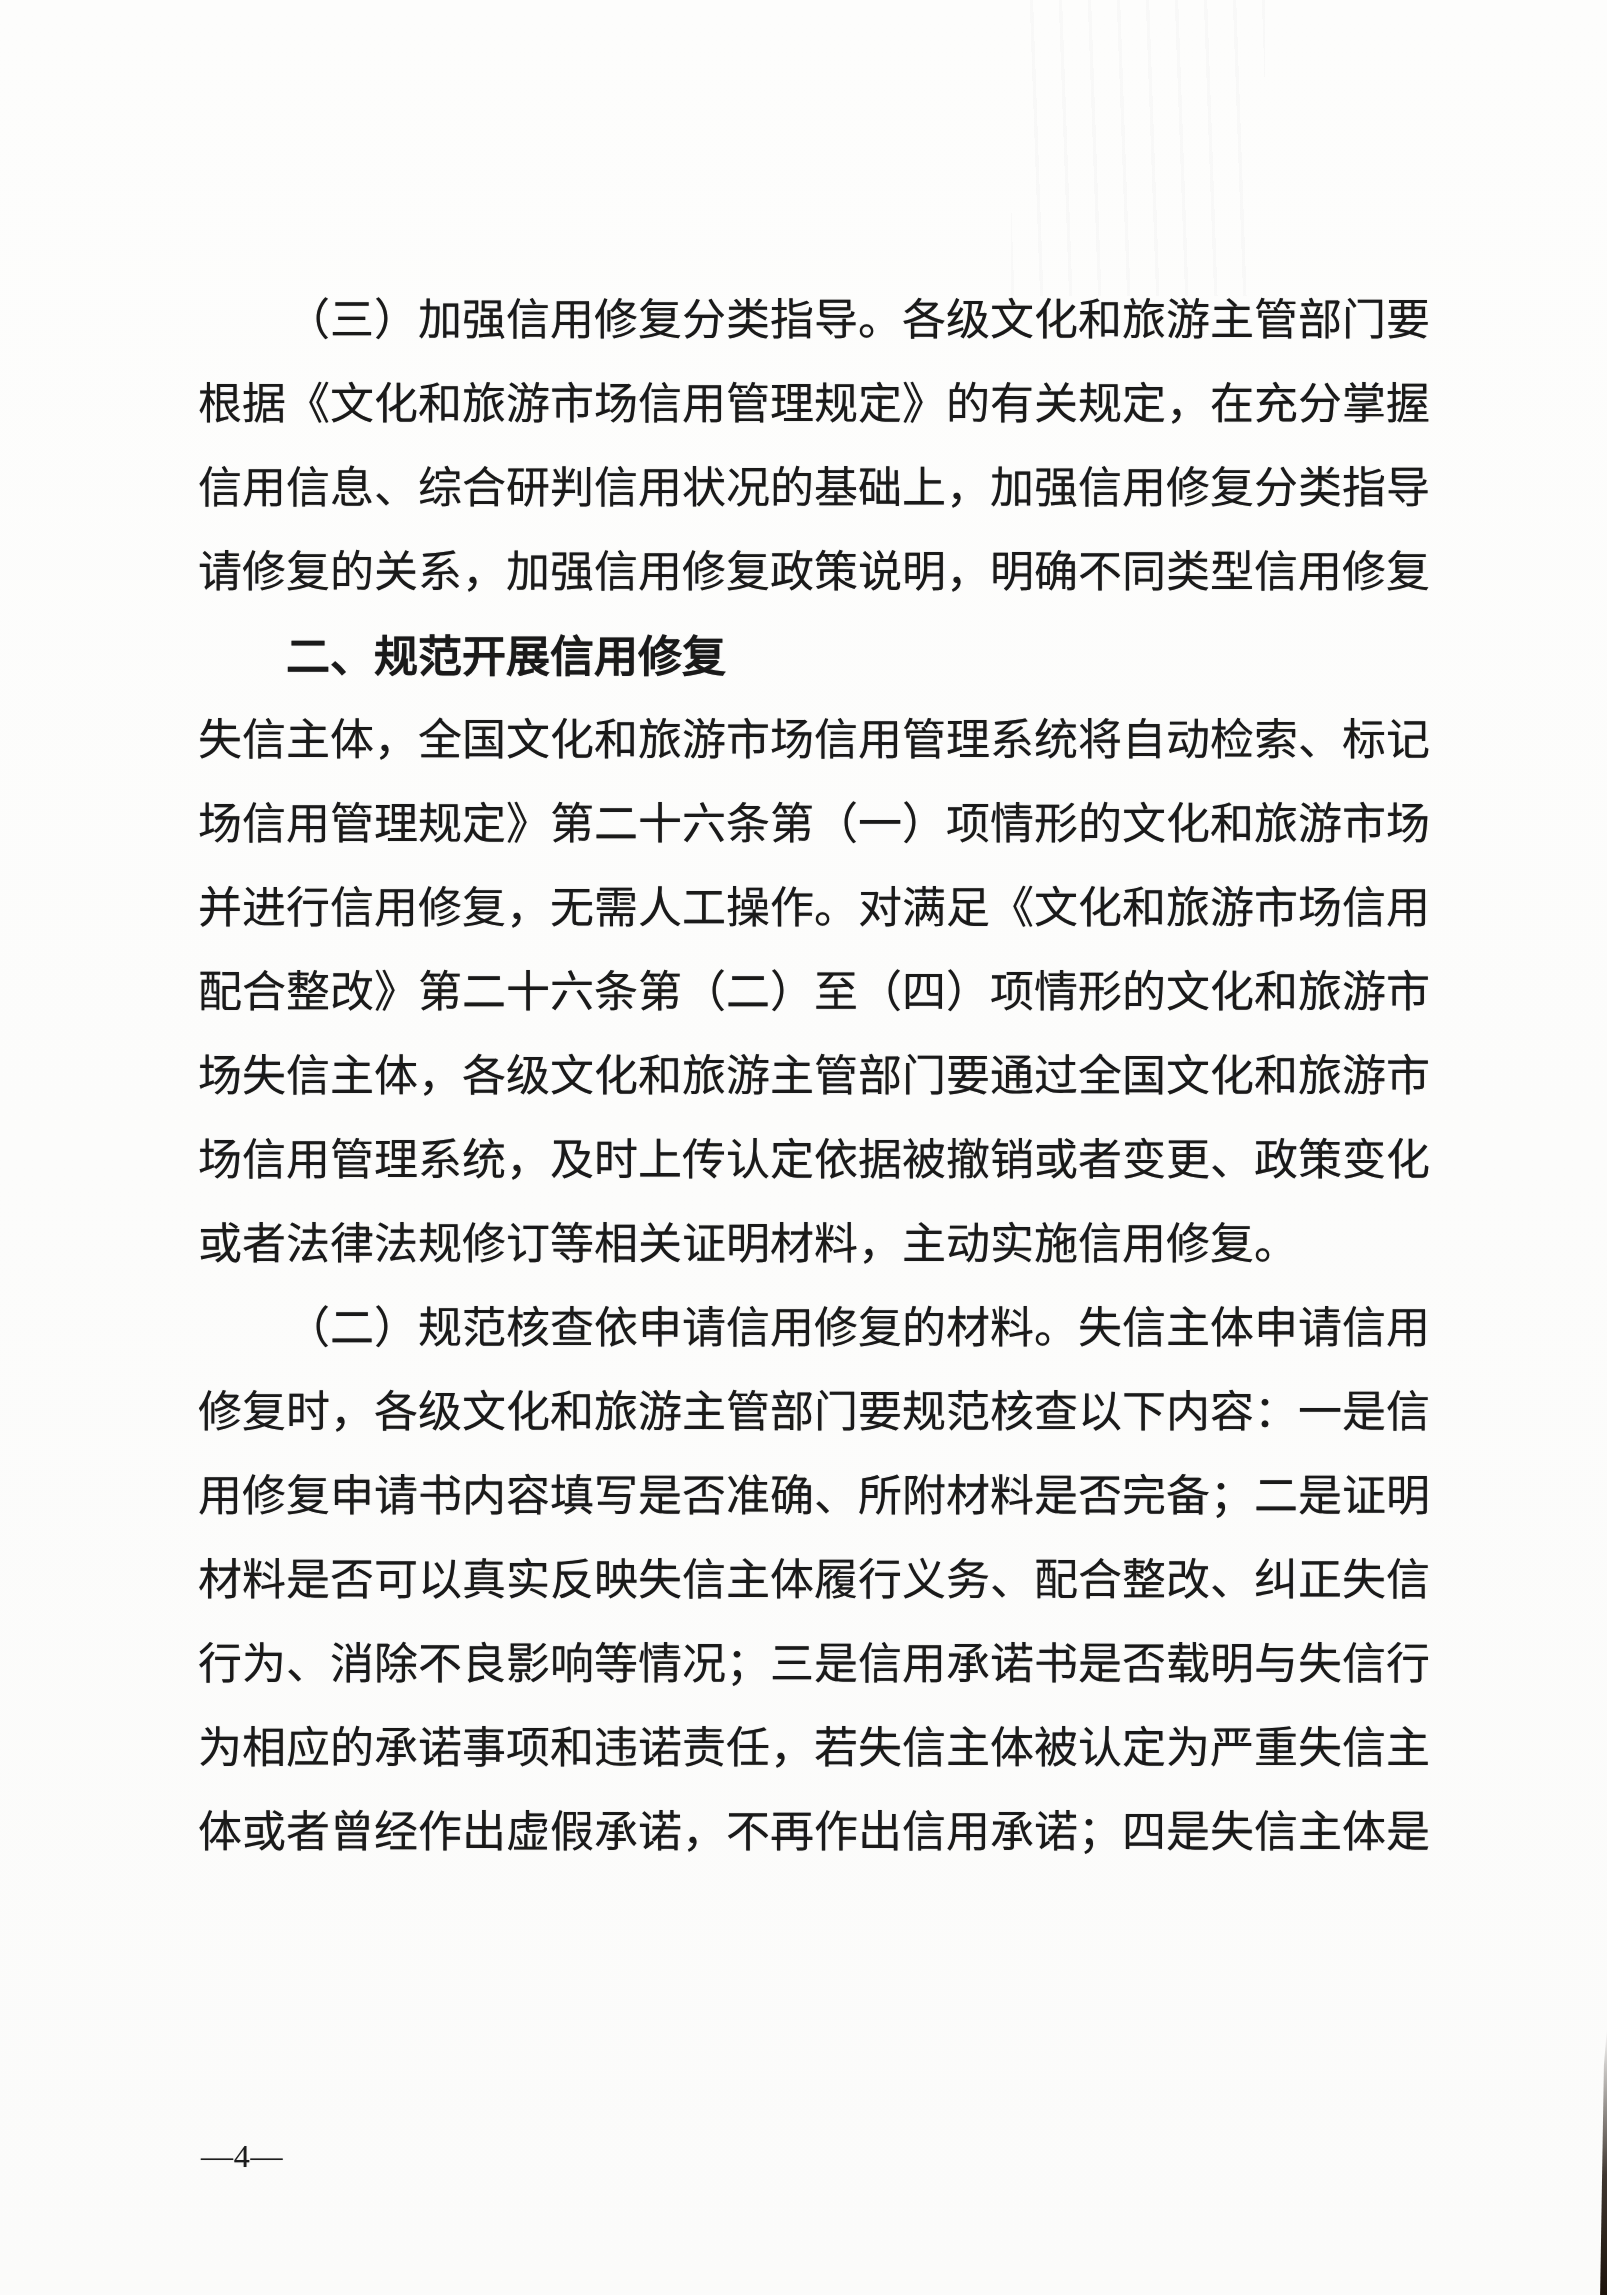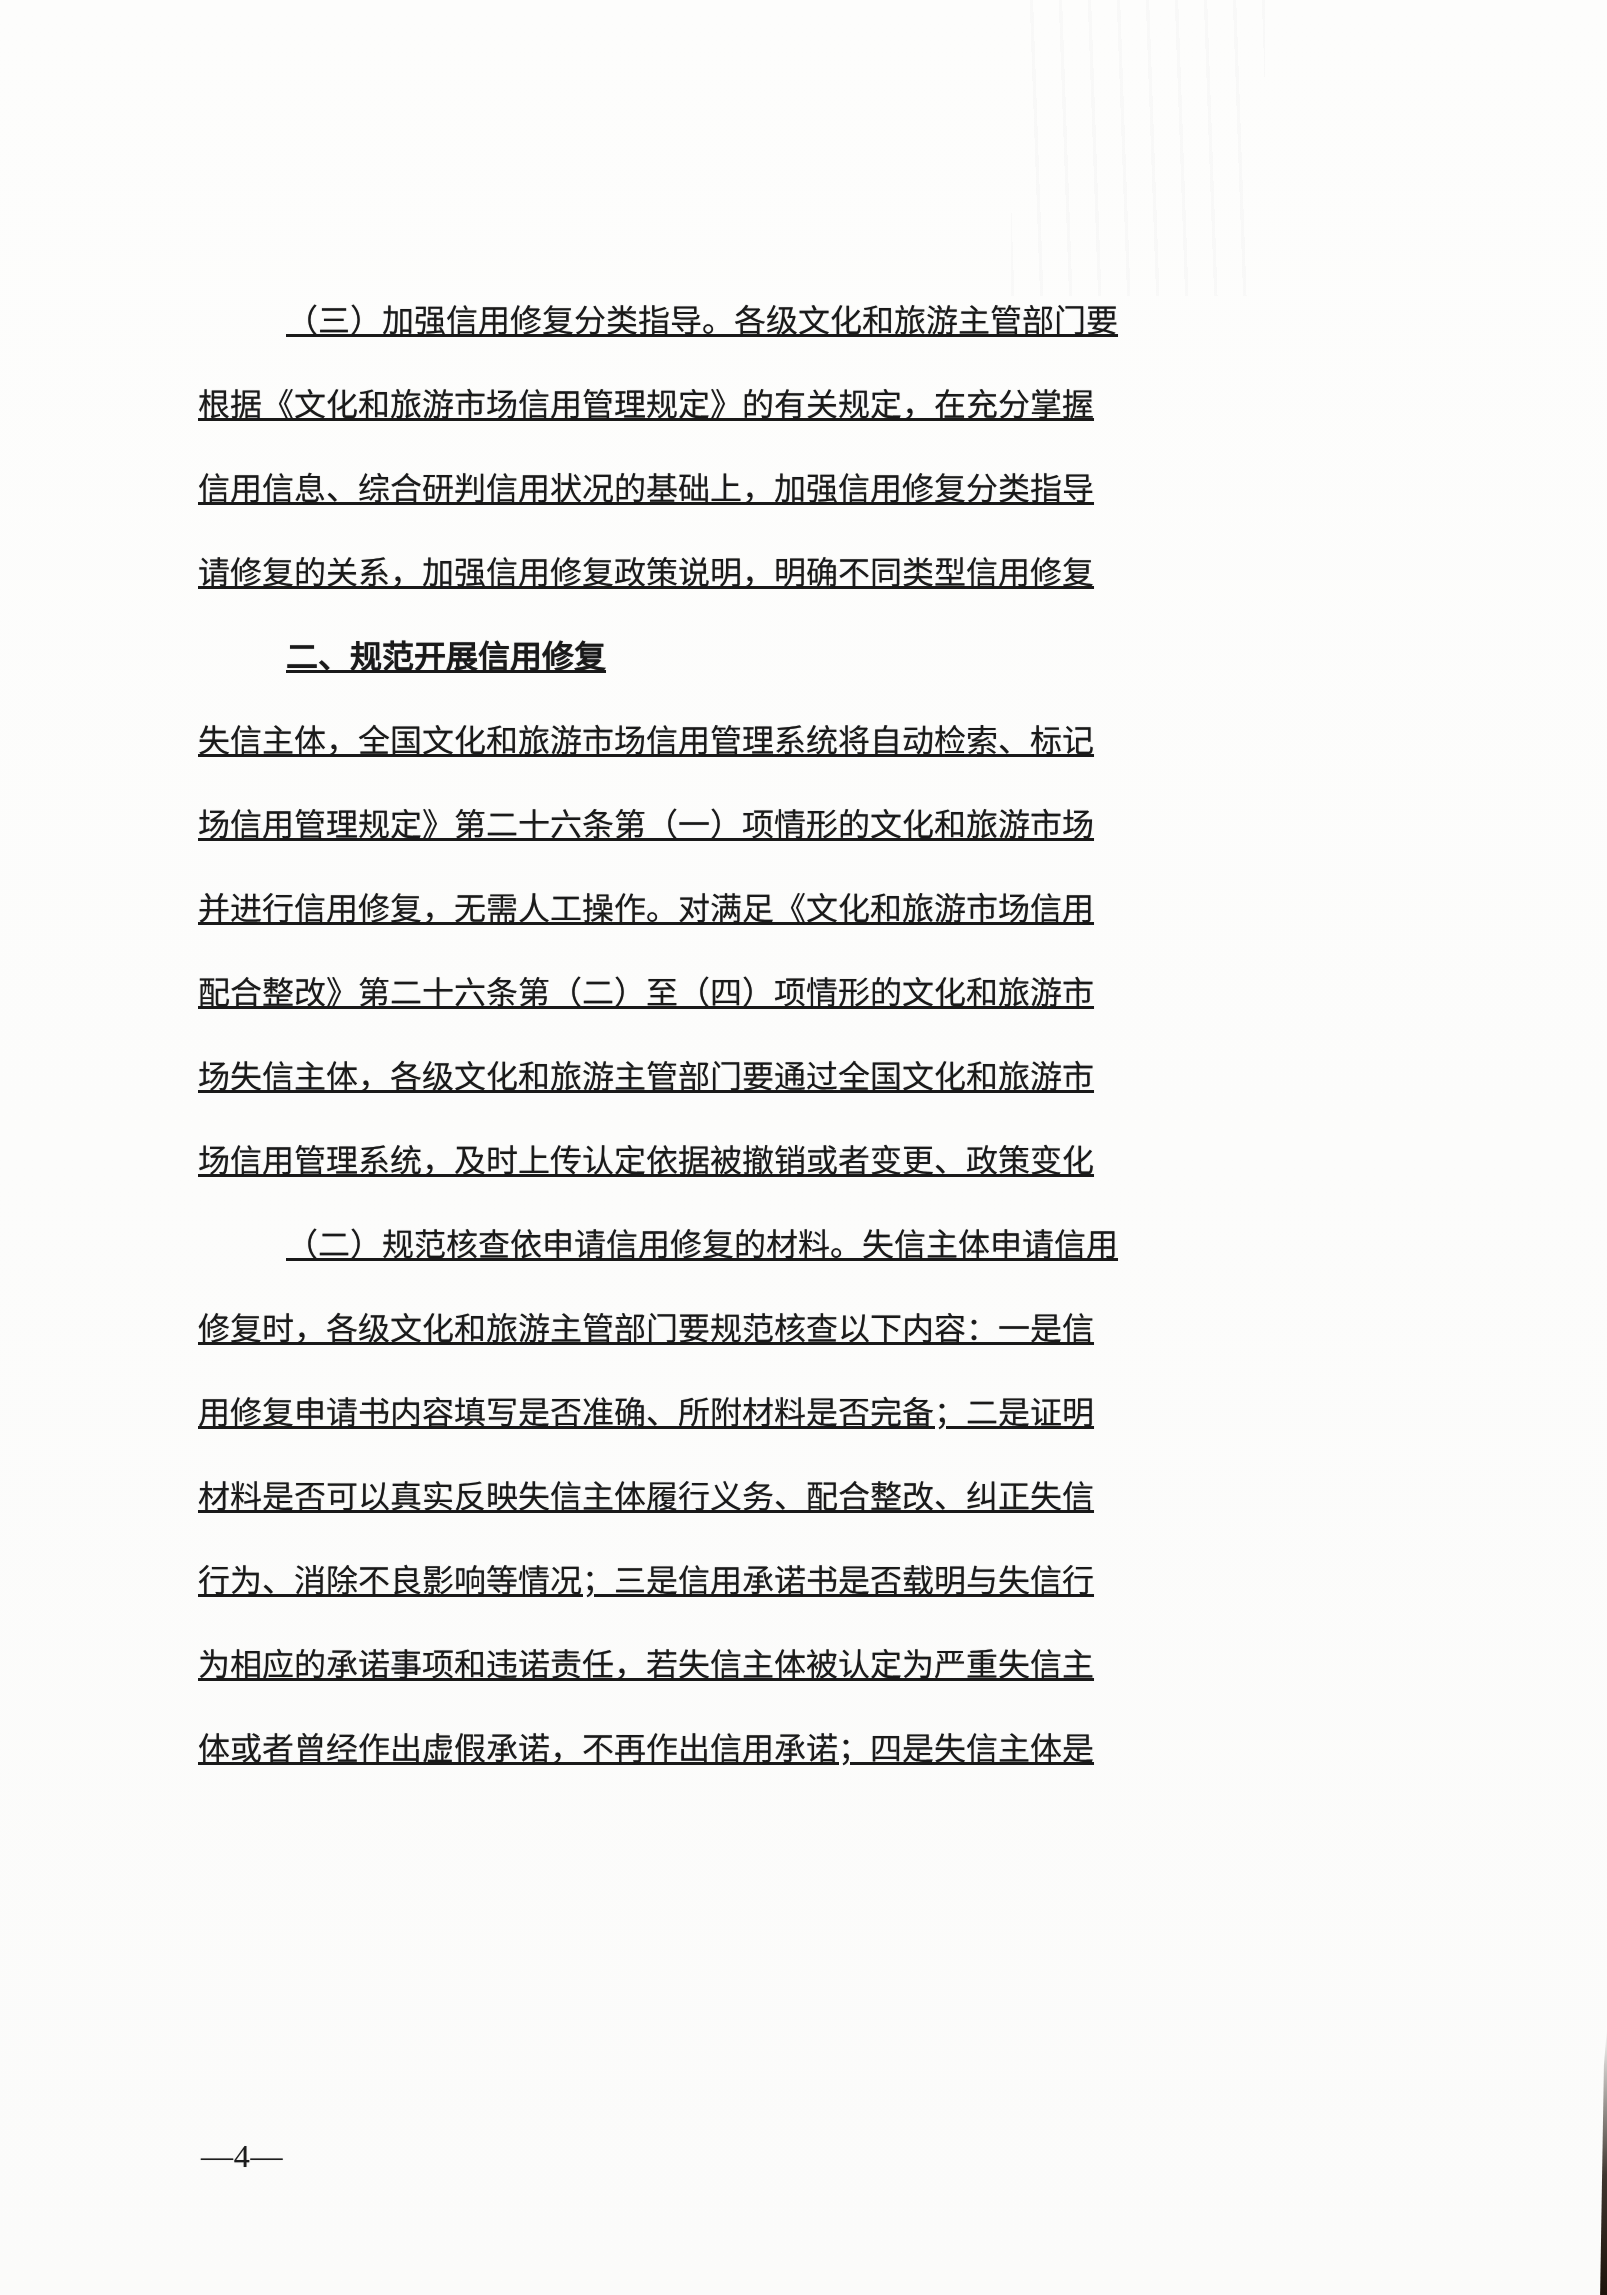--- a/index.html
+++ b/index.html
@@ -51,25 +51,24 @@
     top: 279px;
     width: 1237px;
   }
   .para {
     margin: 0;
     padding: 0;
   }
   .line {
     height: 84px;
     line-height: 84px;
-    font-size: 32px;
+    font-size: 44px;
     white-space: nowrap;
     letter-spacing: 0;
     text-shadow: 0 0 0.8px rgba(20,20,20,0.5);
-    text-decoration: underline;
   }
   .indent {
     text-indent: 88px; 
   }
   .heading {
     font-weight: 700;
     font-family: "Liberation Sans", "DejaVu Sans", sans-serif;
     margin: 0;
   }
   .page-number {
@@ -103,20 +102,21 @@
       <h2 class="line indent heading">二、规范开展信用修复</h2>
     </div>
 
     <div class="para">
       <div class="line">失信主体，全国文化和旅游市场信用管理系统将自动检索、标记</div>
       <div class="line">场信用管理规定》第二十六条第（一）项情形的文化和旅游市场</div>
       <div class="line">并进行信用修复，无需人工操作。对满足《文化和旅游市场信用</div>
       <div class="line">配合整改》第二十六条第（二）至（四）项情形的文化和旅游市</div>
       <div class="line">场失信主体，各级文化和旅游主管部门要通过全国文化和旅游市</div>
       <div class="line">场信用管理系统，及时上传认定依据被撤销或者变更、政策变化</div>
+      <div class="line">或者法律法规修订等相关证明材料，主动实施信用修复。</div>
     </div>
 
     <div class="para">
       <div class="line indent">（二）规范核查依申请信用修复的材料。失信主体申请信用</div>
       <div class="line">修复时，各级文化和旅游主管部门要规范核查以下内容：一是信</div>
       <div class="line">用修复申请书内容填写是否准确、所附材料是否完备；二是证明</div>
       <div class="line">材料是否可以真实反映失信主体履行义务、配合整改、纠正失信</div>
       <div class="line">行为、消除不良影响等情况；三是信用承诺书是否载明与失信行</div>
       <div class="line">为相应的承诺事项和违诺责任，若失信主体被认定为严重失信主</div>
       <div class="line">体或者曾经作出虚假承诺，不再作出信用承诺；四是失信主体是</div>

